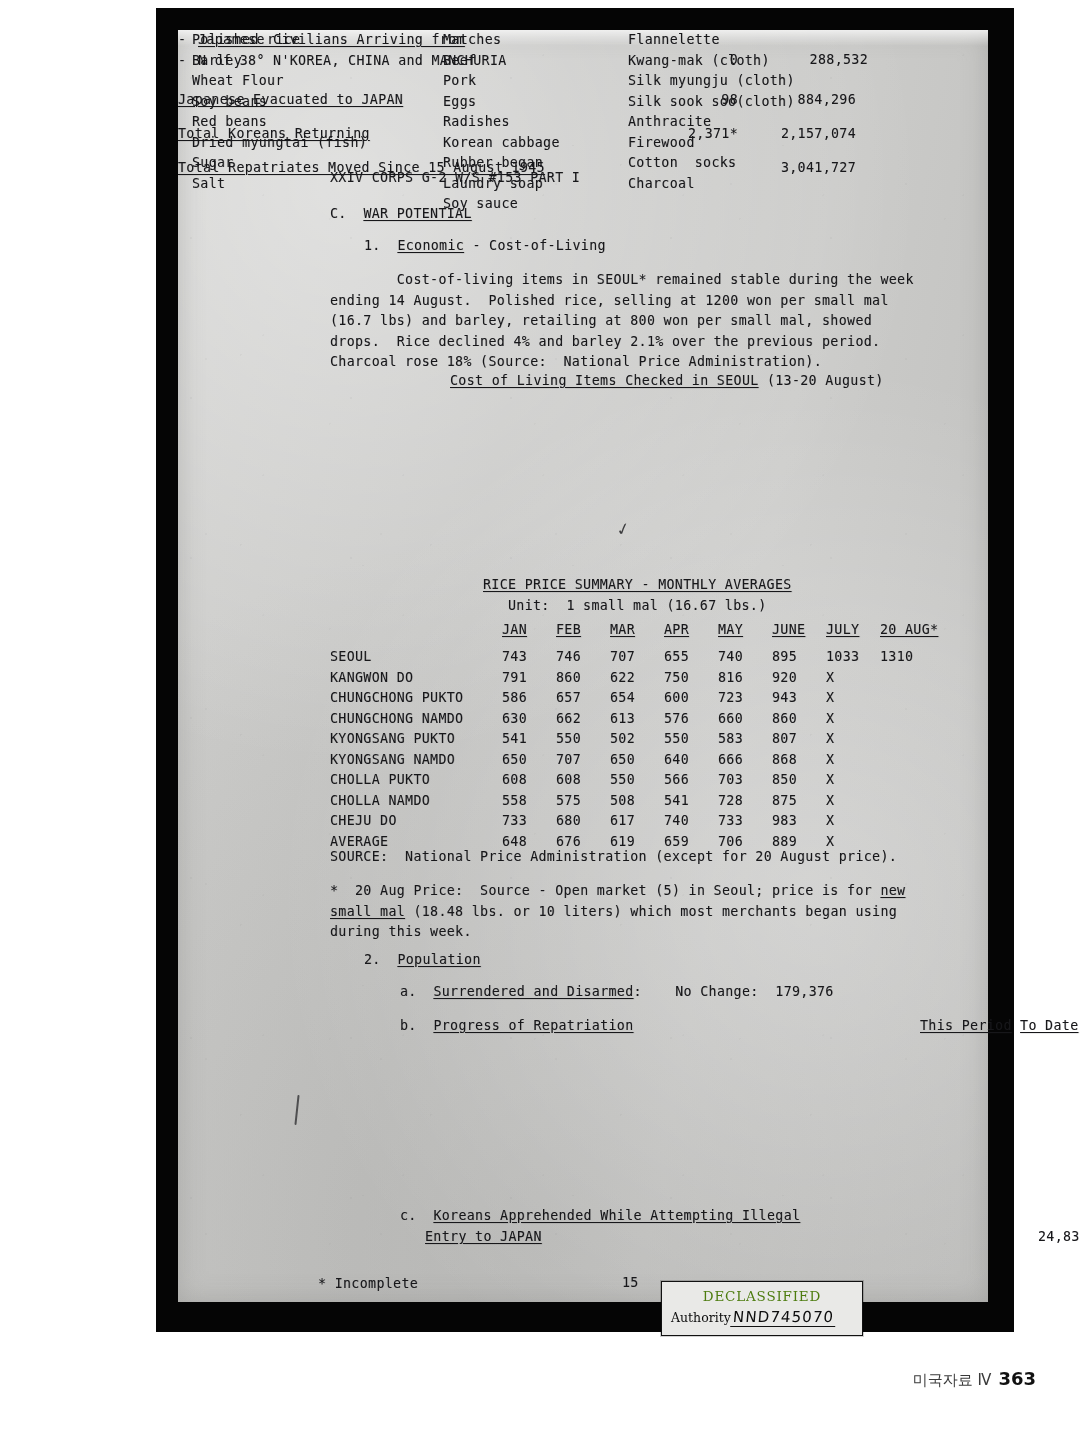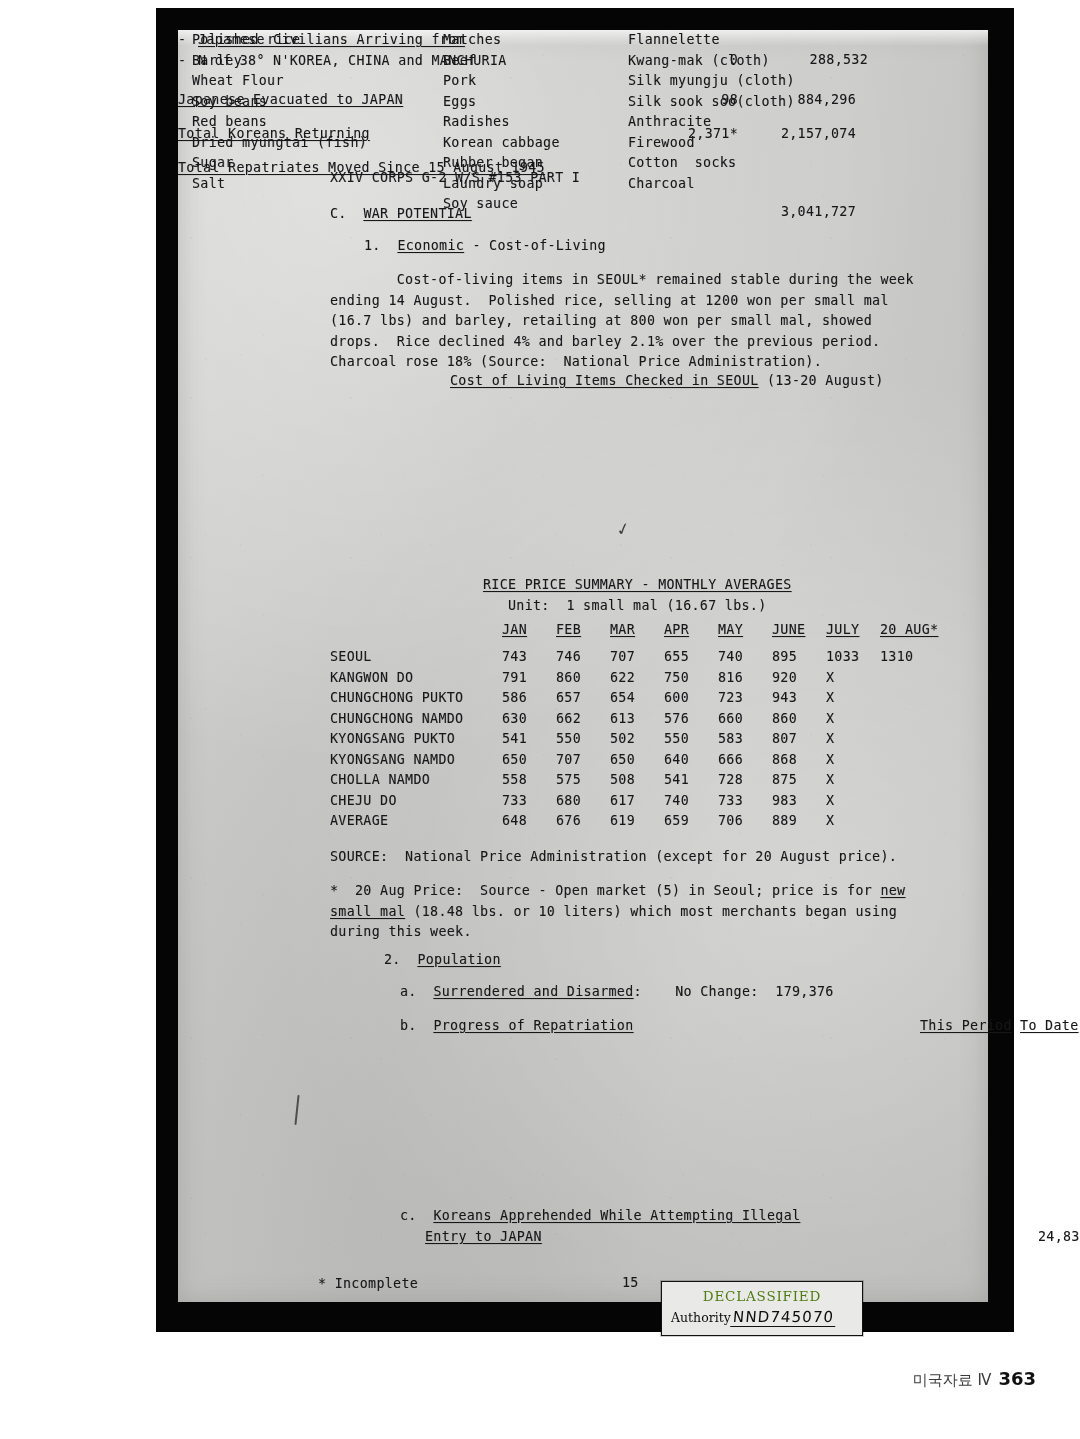--- a/index.html
+++ b/index.html
@@ -130,21 +130,21 @@
     vertical-align: top;
     text-align: left;
   }
   .cregion { width: 172px; }
   .cmon    { width: 54px; }
   .caug    { width: 70px; }
 
   #src-line  { left: 152px; top: 817px; }
   #foot-star { left: 152px; top: 851px; }
 
-  #sec-2     { left: 186px; top: 920px; margin-left: 20px; }
+  #sec-2     { left: 186px; top: 920px; }
   #sec-2a    { left: 222px; top: 952px; }
   #sec-2b    { left: 222px; top: 986px; }
   #hdr-period{ left: 742px; top: 986px; }
 
   #rep-rows  { left: 222px; top: 1020px; }
   .rep-label { position: absolute; }
   .rep-this  { position: absolute; text-align: right; width: 90px; }
   .rep-date  { position: absolute; text-align: right; width: 110px; }
 
   #sec-2c    { left: 222px; top: 1176px; }
@@ -328,20 +328,31 @@
               <td class="cmon">650</td>
               <td class="cmon">707</td>
               <td class="cmon">650</td>
               <td class="cmon">640</td>
               <td class="cmon">666</td>
               <td class="cmon">868</td>
               <td class="cmon">X</td>
               <td class="caug"></td>
             </tr>
             <tr>
+              <td class="cregion">CHOLLA PUKTO</td>
+              <td class="cmon">608</td>
+              <td class="cmon">608</td>
+              <td class="cmon">550</td>
+              <td class="cmon">566</td>
+              <td class="cmon">703</td>
+              <td class="cmon">850</td>
+              <td class="cmon">X</td>
+              <td class="caug"></td>
+            </tr>
+            <tr>
               <td class="cregion">CHOLLA NAMDO</td>
               <td class="cmon">558</td>
               <td class="cmon">575</td>
               <td class="cmon">508</td>
               <td class="cmon">541</td>
               <td class="cmon">728</td>
               <td class="cmon">875</td>
               <td class="cmon">X</td>
               <td class="caug"></td>
             </tr>
@@ -390,21 +401,21 @@
         <div class="typed rep-this" style="left: 470px; top: 20px;">0</div>
         <div class="typed rep-date" style="left: 580px; top: 20px;">288,532</div>
         <div class="typed rep-label" style="left: 0px; top: 60px;"><span class="u">Japanese Evacuated to JAPAN</span></div>
         <div class="typed rep-this" style="left: 470px; top: 60px;">98</div>
         <div class="typed rep-date" style="left: 568px; top: 60px;">884,296</div>
         <div class="typed rep-label" style="left: 0px; top: 94px;"><span class="u">Total Koreans Returning</span></div>
         <div class="typed rep-this" style="left: 470px; top: 94px;">2,371*</div>
         <div class="typed rep-date" style="left: 568px; top: 94px;">2,157,074</div>
         <div class="typed rep-label" style="left: 0px; top: 128px;"><span class="u">Total Repatriates Moved Since 15 August 1945</span></div>
         <div class="typed rep-this" style="left: 470px; top: 128px;"></div>
-        <div class="typed rep-date" style="left: 568px; top: 128px; margin-top: 44px;">3,041,727</div>
+        <div class="typed rep-date" style="left: 568px; top: 128px;">3,041,727</div>
       </div>
 
     <div class="typed" id="sec-2c"><span>c.</span>  <span class="u">Koreans Apprehended While Attempting Illegal</span>
    <span class="u">Entry to JAPAN</span></div>
     <div class="typed" id="sec-2c-amt">24,838</div>
 
     <div class="typed" id="incomplete">* Incomplete</div>
     <div class="typed" id="page-num">15</div>
 
     <div id="pen-mark"></div>

